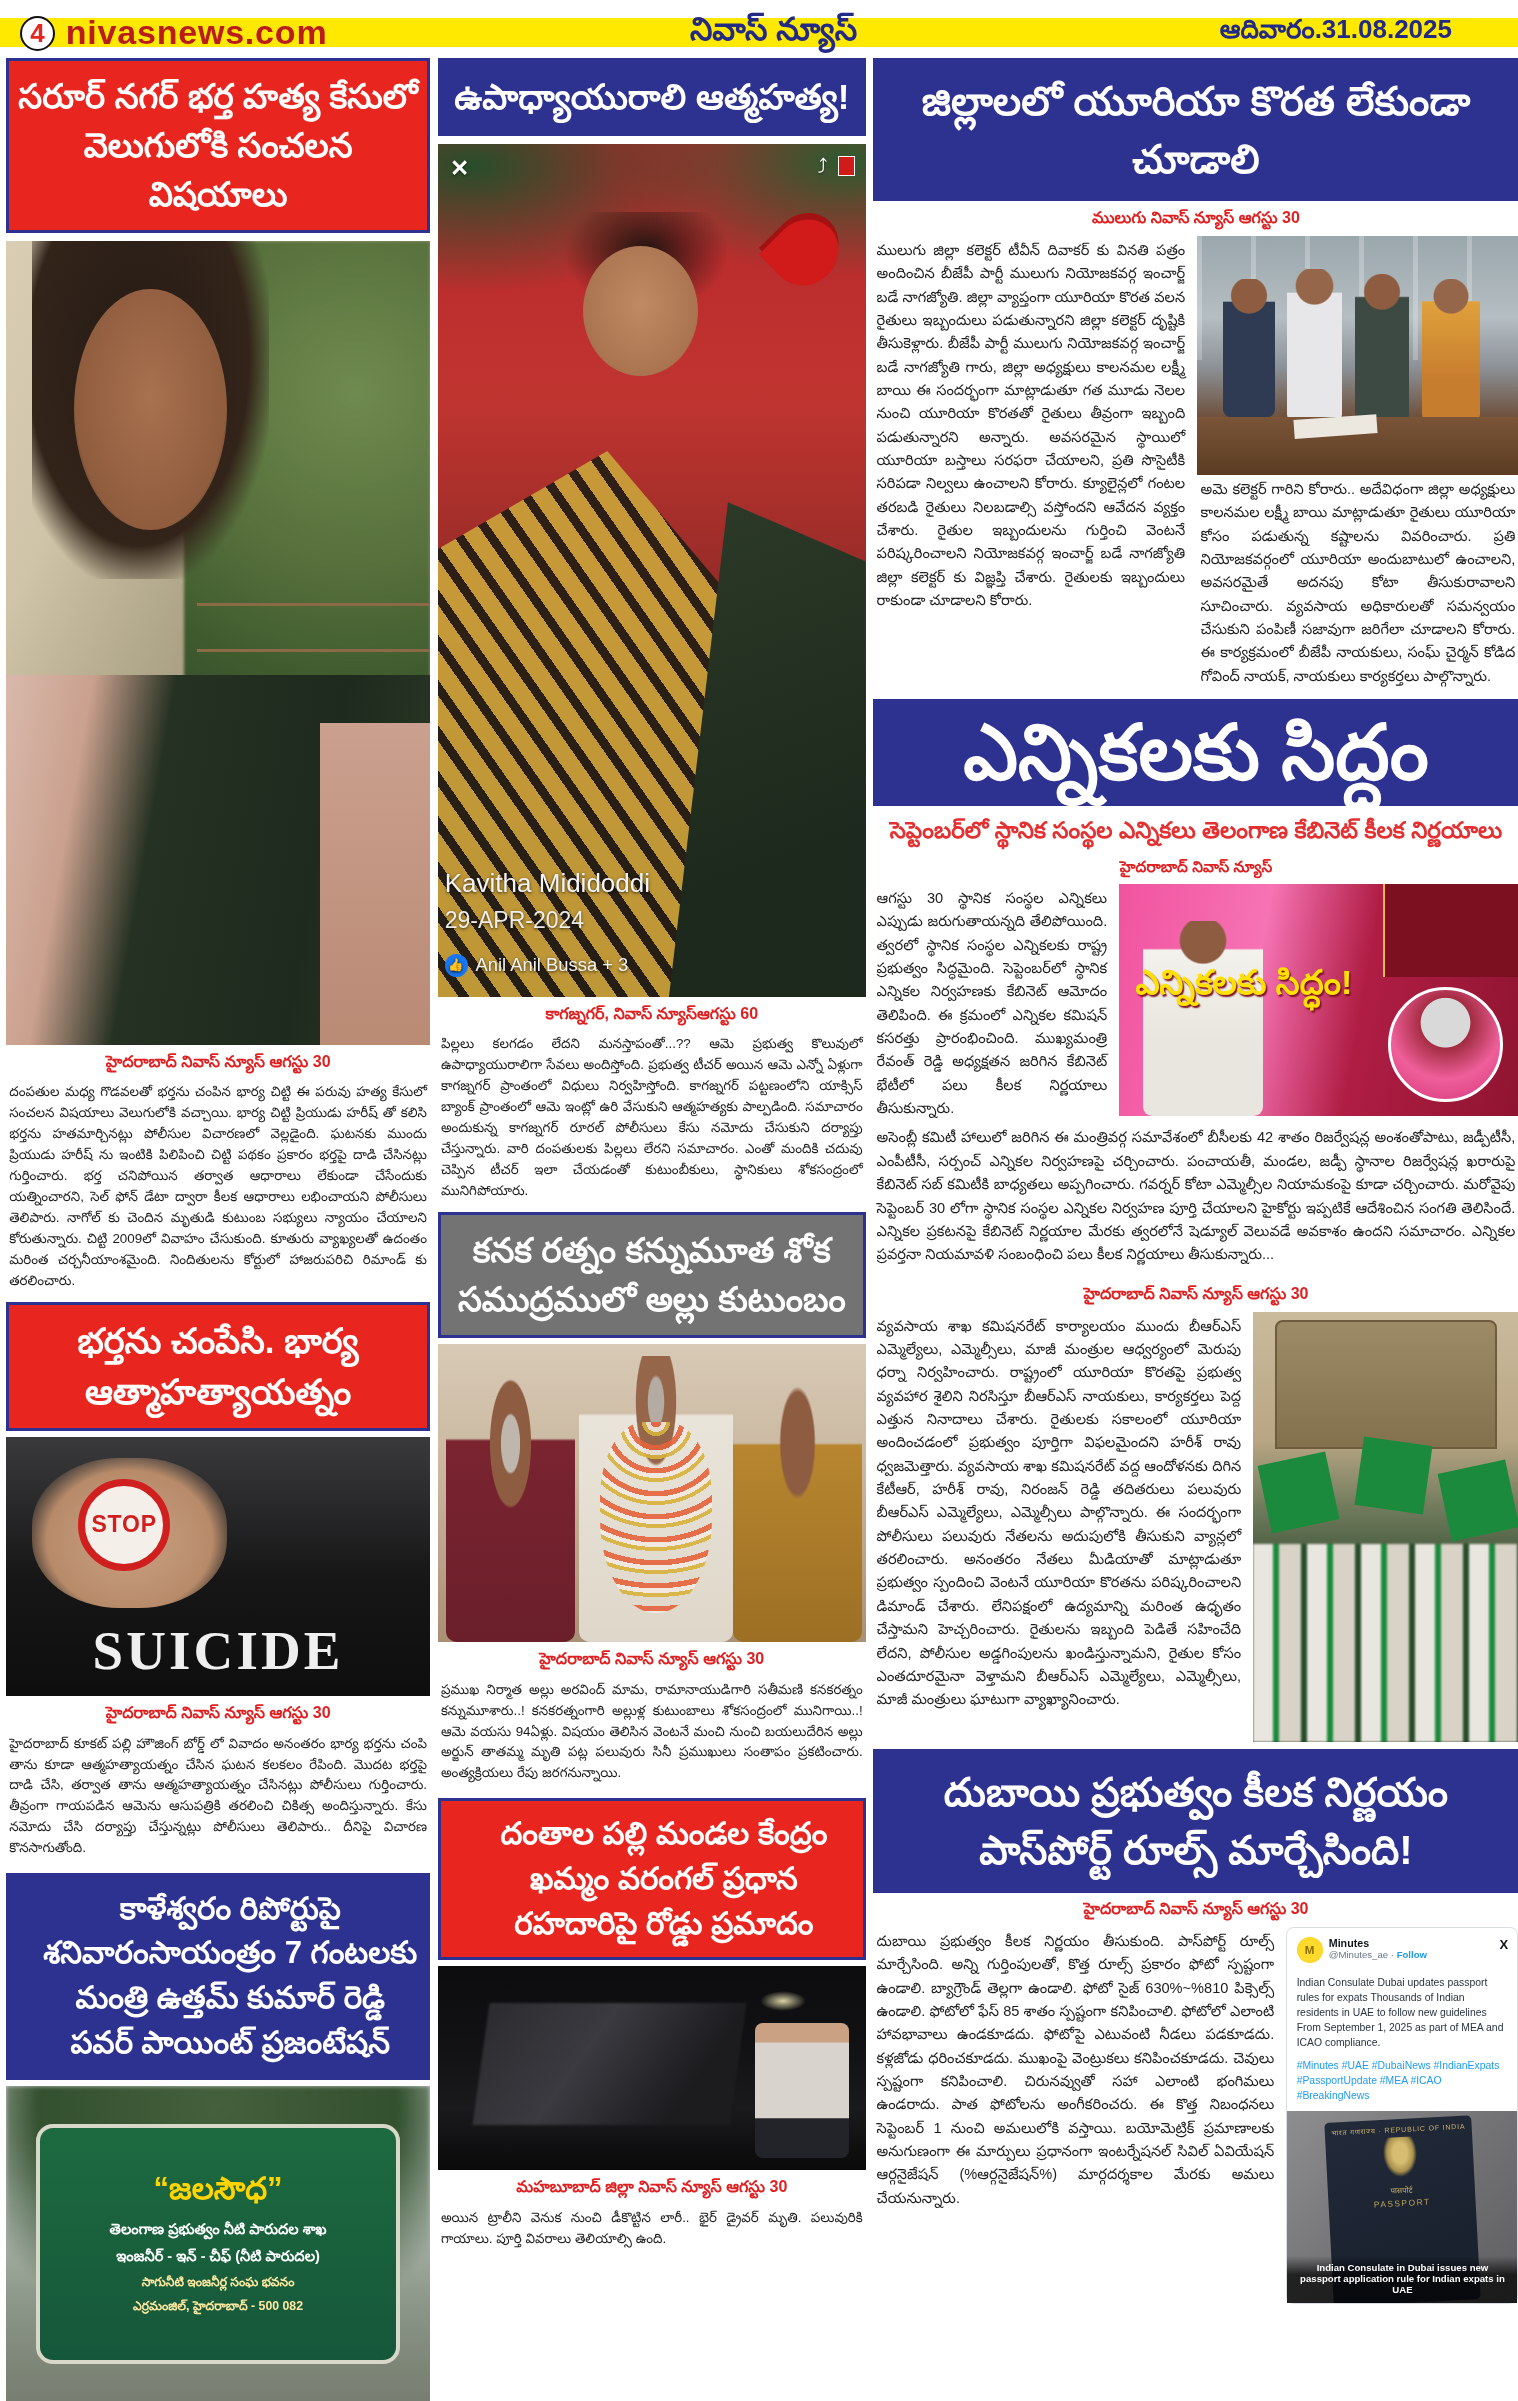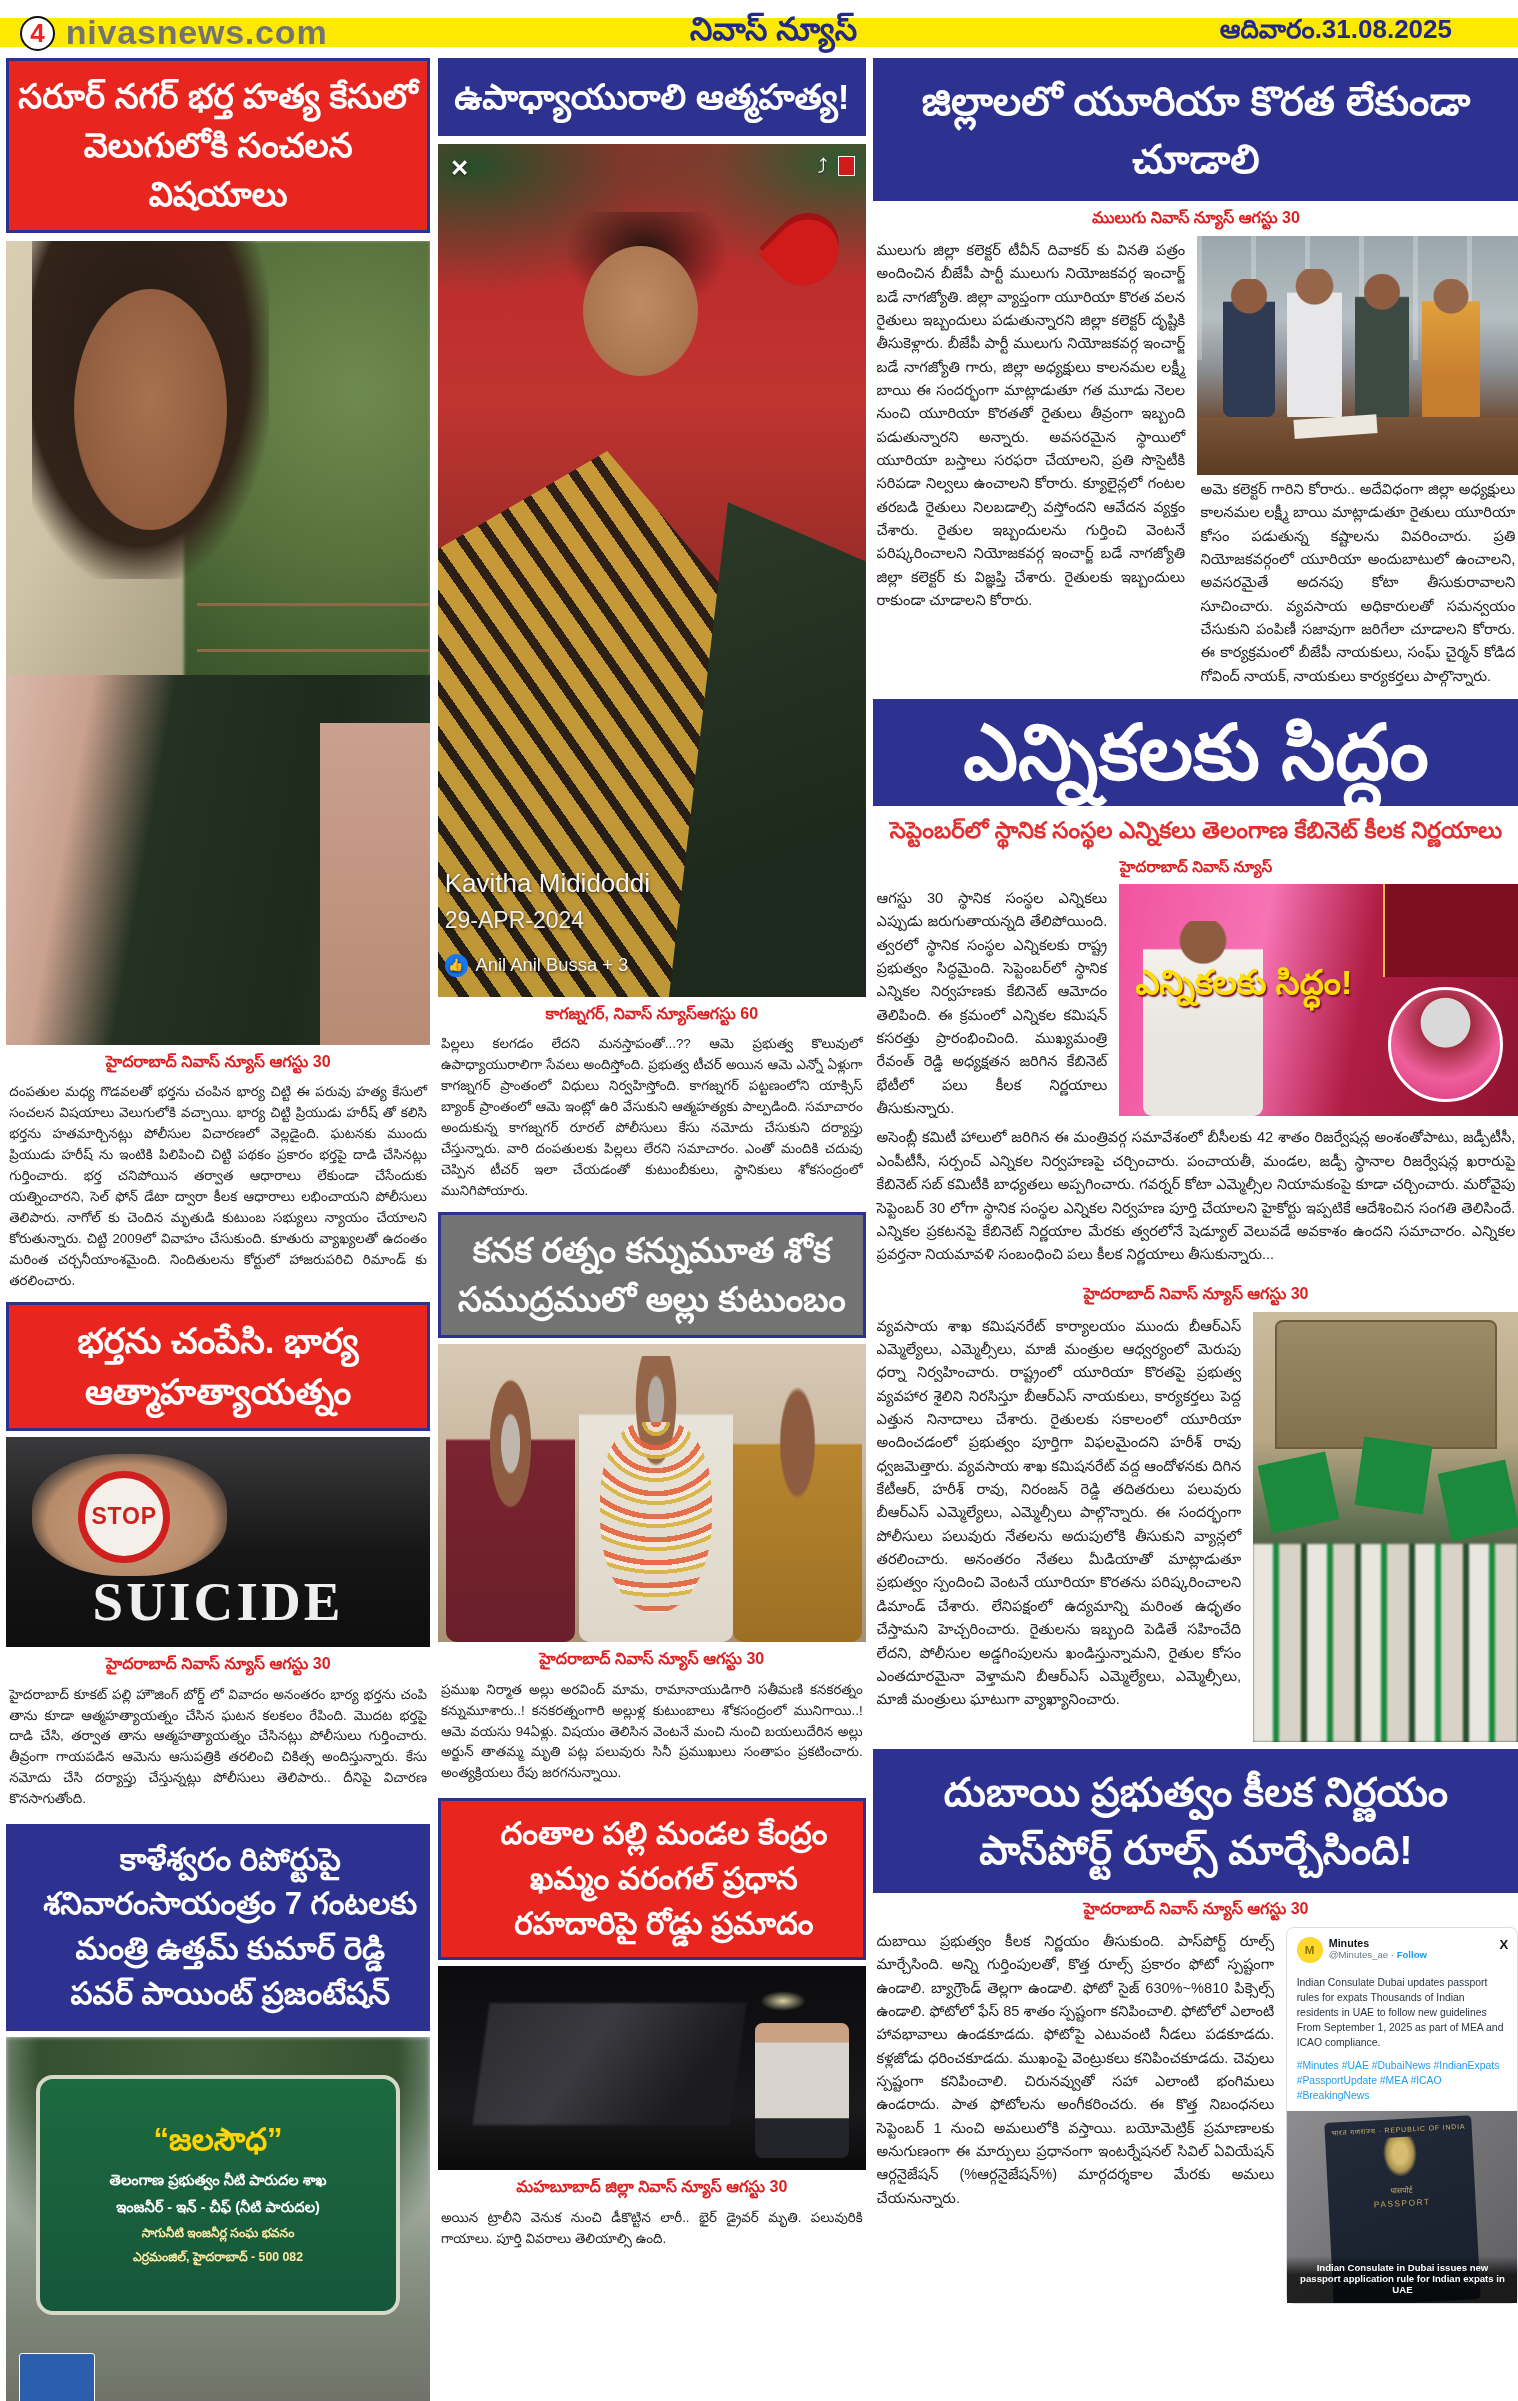--- a/index.html
+++ b/index.html
@@ -5,21 +5,21 @@
   * { margin:0; padding:0; box-sizing:border-box; }
   body { background:#ffffff; font-family:"Liberation Sans", sans-serif; width:1518px; }
   .page { width:1518px; min-height:2401px; background:#fff; }
 
   
   .topstrip { height:18.4px; background:#fff; }
   .topbar { height:29px; background:#ffe900; display:flex; align-items:center; padding:0 20px; }
   .pagenum-circle { width:35px; height:35px; background:#fff; border:2.3px solid #111;
     border-radius:50%; display:flex; align-items:center; justify-content:center;
     font-size:26px; font-weight:bold; color:#e8261f; margin-right:10.7px; margin-top:1.5px;}
-  .site-name { font-size:34px; font-weight:bold; color:#737373; letter-spacing:0.8px; }
+  .site-name { font-size:34px; font-weight:bold; color:#b91c1c; letter-spacing:0.8px; }
   .masthead { flex:1; text-align:center; font-size:32px; font-weight:bold; color:#232a85; }
   .issue-date { font-size:26px; font-weight:bold; color:#232a85; margin-right:46px;}
 
   
   .cols { display:flex; gap:7.7px; padding:10.7px 6.1px 7.7px 6.1px; }
   .col-left  { width:424px; flex:none; display:flex; flex-direction:column; }
   .col-mid   { width:428px; flex:none; display:flex; flex-direction:column; }
   .col-right { width:645px; flex:none; display:flex; flex-direction:column; }
 
   
@@ -47,21 +47,21 @@
   .ph-woman1 .hair { position:absolute; left:6%; top:0; width:56%; height:42%;
     background:radial-gradient(ellipse at 45% 35%, #241a14 0%, #33241a 60%, transparent 75%); }
   .ph-woman1 .face { position:absolute; left:16%; top:6%; width:36%; height:30%;
     background:radial-gradient(ellipse at 50% 45%, #a8714f 0%, #8f5c3e 70%, transparent 85%); border-radius:50%; }
   .ph-woman1 .saree { position:absolute; left:0; bottom:0; width:100%; height:46%;
     background:linear-gradient(100deg,#d9b9ac 0%,#caa08e 18%,#253122 35%,#1e2a1d 70%,#2c3a27 100%); }
   .ph-woman1 .blouse { position:absolute; right:0; bottom:0; width:26%; height:40%;
     background:linear-gradient(180deg,#caa08e,#b98a74); }
 
   
-  .ph-suicide { height:210px; margin-top:6.1px; background:linear-gradient(180deg,#3a3a3c,#161617 55%,#0e0e0f);
+  .ph-suicide { height:259px; margin-top:6.1px; background:linear-gradient(180deg,#3a3a3c,#161617 55%,#0e0e0f);
     display:flex; flex-direction:column; align-items:center; justify-content:center;}
   .ph-suicide .hand { position:absolute; left:6%; top:8%; width:46%; height:58%;
     background:radial-gradient(ellipse at 50% 55%, #caa182 0%, #b78b6a 60%, transparent 80%); border-radius:45%; }
   .stop-sign { position:absolute; left:17%; top:16%; width:92px; height:92px; background:#f4efe8;
     border:7.7px solid #cf1f1f; border-radius:50%; display:flex; align-items:center; justify-content:center;}
   .stop-sign span { color:#cf1f1f; font-weight:bold; font-size:23px; letter-spacing:0.8px;}
   .suicide-word { position:absolute; left:0; right:0; bottom:14px; text-align:center;
     color:#efefef; font-size:55px; font-weight:bold; letter-spacing:3.1px; font-family:"Liberation Serif", serif;}
 
   

